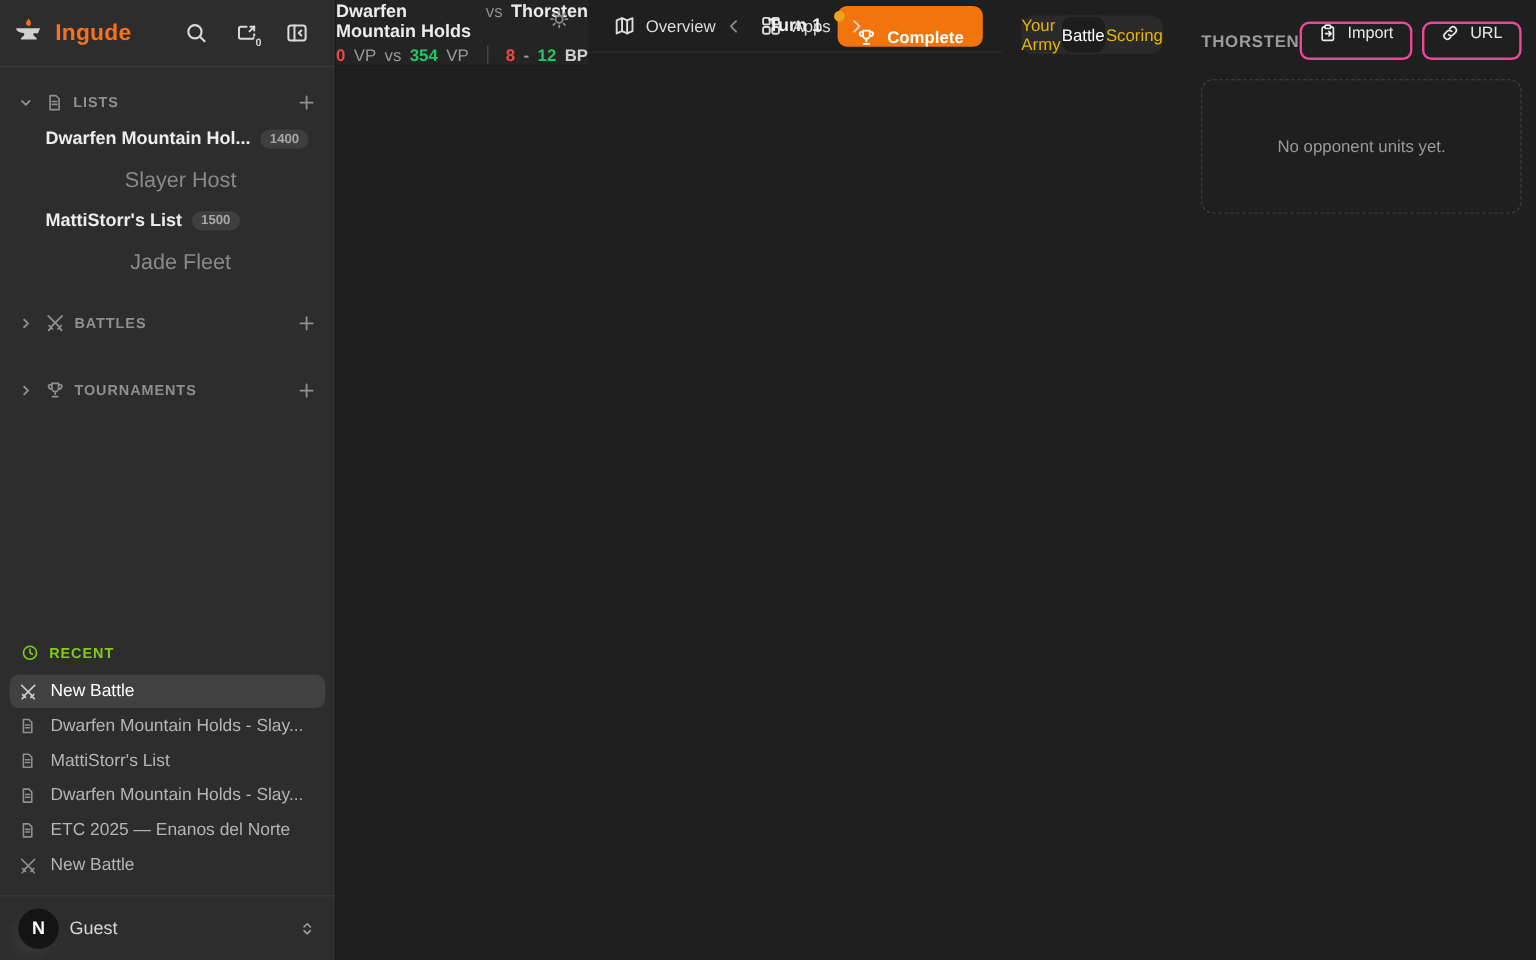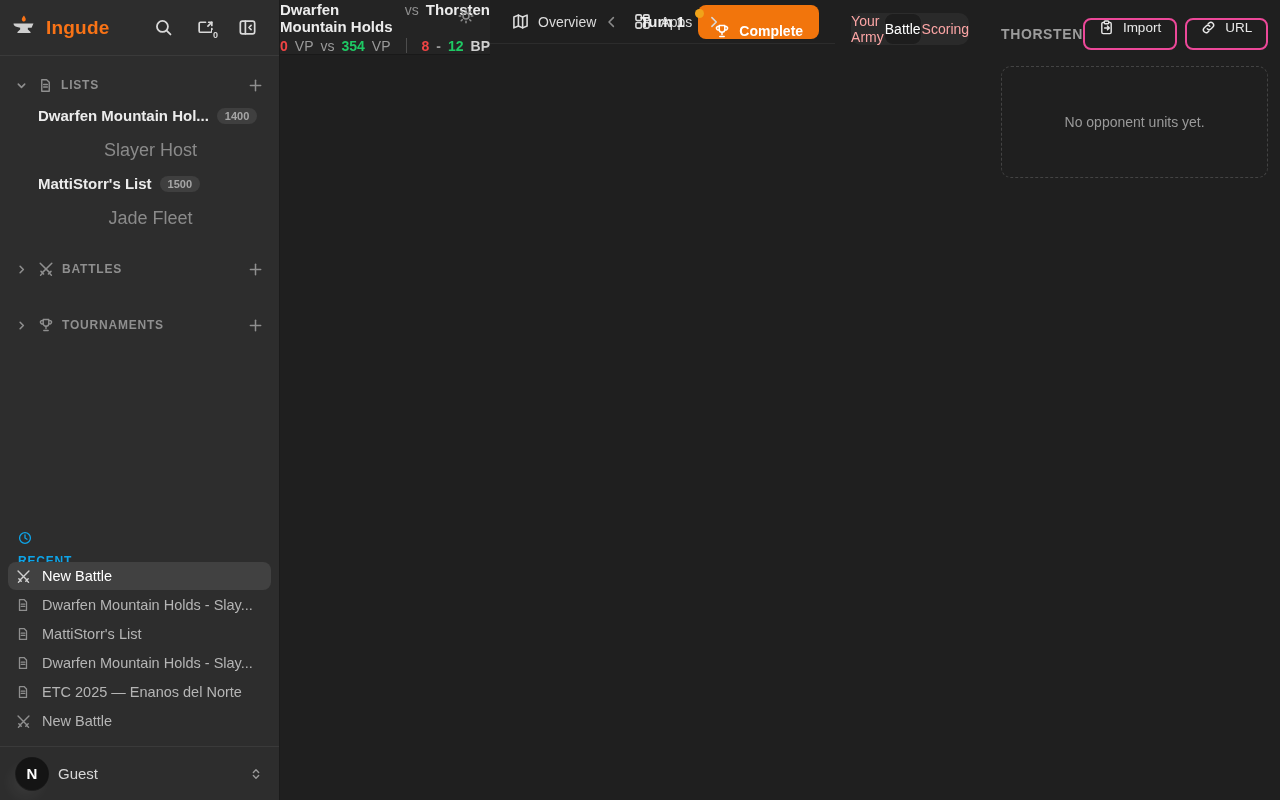--- a/index.html
+++ b/index.html
@@ -35,21 +35,21 @@
   .mt14{margin-top:14px;} .mt18{margin-top:18px;} .mt26{margin-top:26px;}
 
   .list-entry { padding:7px 16px 7px 38px; cursor:pointer; }
   .list-entry-top { display:flex; align-items:center; gap:8px; }
   .list-entry-title { font-size:15px; font-weight:600; color:#ececec; white-space:nowrap; }
   .pts-badge { background:#3f3f3f; color:#a6a6a6; font-size:11px; font-weight:600; padding:2px 8px; border-radius:999px; }
   .list-entry-sub { font-size:18px; color:#8a8a8a; margin-top:16px;text-align:center; }
 
   .sb-spacer { flex:1; }
 
-  .recent-header { display:flex; gap:9px; padding:0 16px 0 18px; height:26px; color:#0ea5e9; margin-bottom:4px;flex-direction:column; }
+  .recent-header { display:flex; align-items:center; gap:9px; padding:0 16px 0 18px; height:26px; color:#84cc16; margin-bottom:4px; }
   .recent-header .sec-label { font-size:12px; font-weight:700; letter-spacing:.8px; }
   .recent-item {
     display:flex; align-items:center; gap:10px;
     margin:1px 8px; padding:4px 8px; border-radius:8px;
     color:#b5b5b5; font-size:14.5px; cursor:pointer; height:28px;
     white-space:nowrap; overflow:hidden;
   }
   .recent-item .ri-icon { display:flex; color:#8f8f8f; min-width:16px; }
   .recent-item.selected { background:#414141; color:#ffffff; }
   .recent-item.selected .ri-icon { color:#d0d0d0; }
@@ -107,21 +107,21 @@
     color:#fff; font-size:14px; font-weight:600; cursor:pointer;
     font-family:inherit;
   }
 
   .seg-track {
     margin:13px 16px 0; height:32px; background:#2a2a2a; border-radius:10px;
     display:flex; align-items:stretch;
   }
   .seg {
     flex:1; display:flex; align-items:center; justify-content:center;
-    font-size:14px; color:#fca5a5; cursor:pointer; border-radius:9px;
+    font-size:14px; color:#eab308; cursor:pointer; border-radius:9px;
   }
   .seg.active { background:#1d1d1d; color:#ffffff; font-weight:500; border:1px solid rgba(255,255,255,.07); }
 
   .content { padding:0 16px; flex:1; }
   .opp-header { margin-top:18px; display:flex; align-items:center; justify-content:space-between; }
   .opp-title { color:#9c9c9c; font-size:14px; font-weight:700; letter-spacing:.6px; }
   .opp-actions { display:flex; gap:8px; }
   .ghost-btn {
     background:transparent; border:2px solid #ec4899; border-radius:8px;
     height:32px; padding:0 14px; display:flex; align-items:flex-start; gap:9px;

